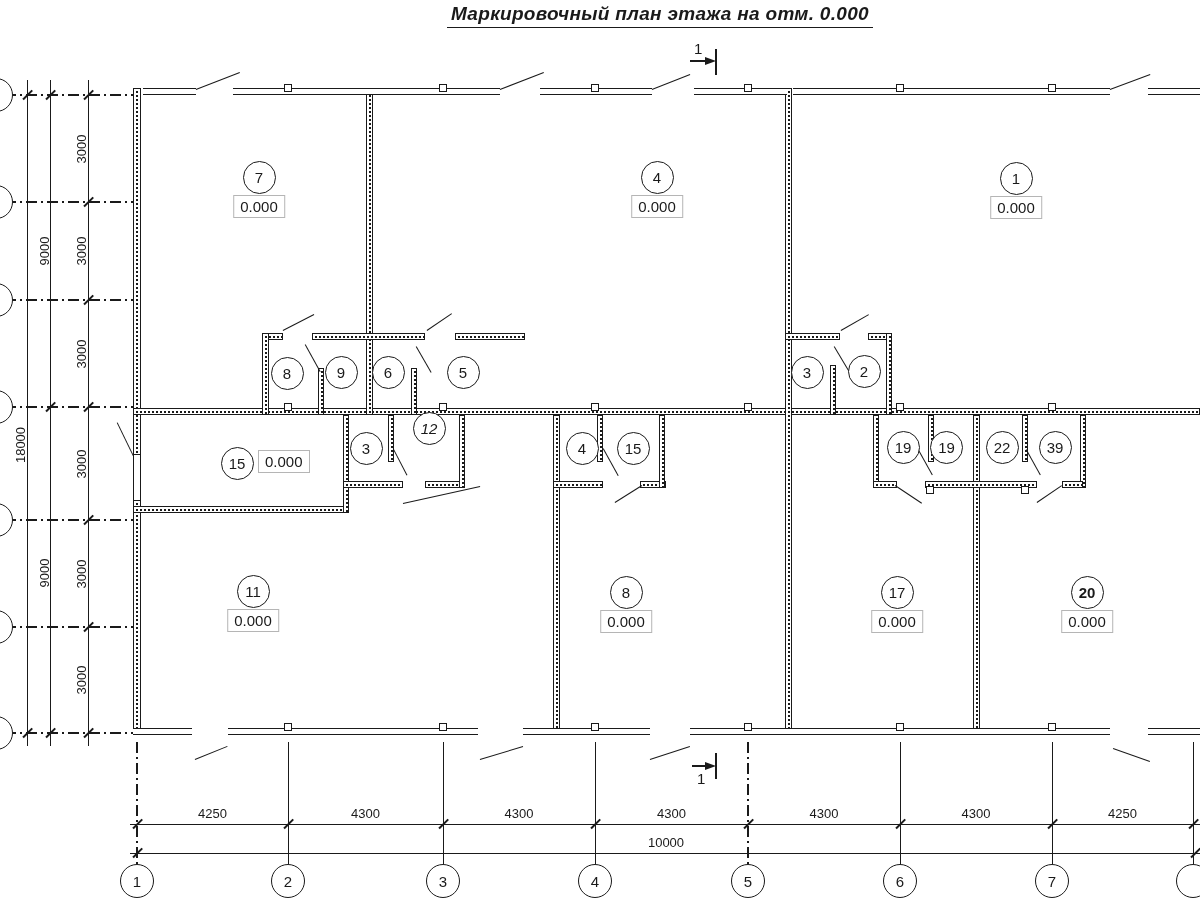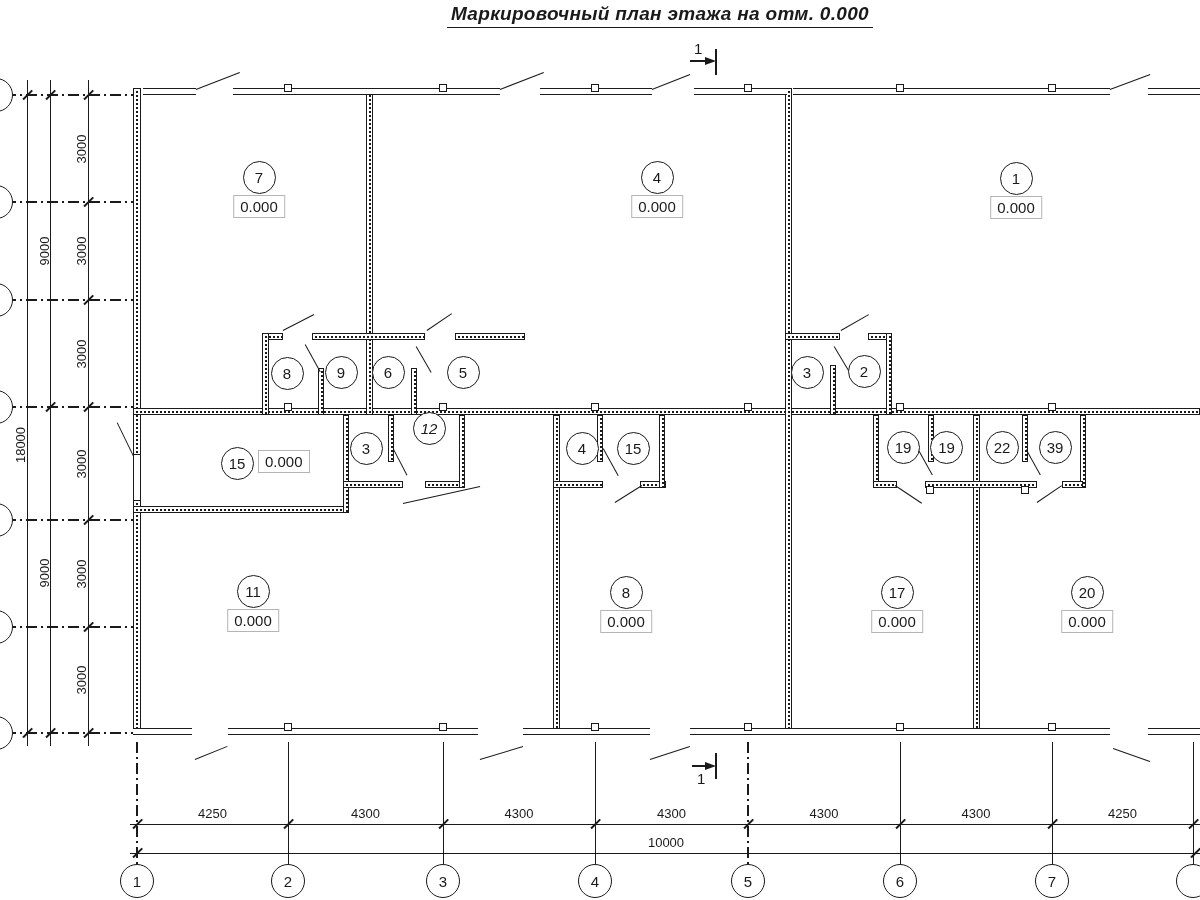--- a/index.html
+++ b/index.html
@@ -236,15 +236,15 @@
     <div class="circle" style="left: 886.5px; top: 430.5px;">19</div>
     <div class="circle" style="left: 930px; top: 430.5px; text-align: right;">19</div>
     <div class="circle" style="left: 985.5px; top: 430.5px;">22</div>
     <div class="circle" style="left: 1038.5px; top: 430.5px;">39</div>
     <div class="circle" style="left: 236.5px; top: 574.5px;">11</div>
     <div class="elev" style="left: 253px; top: 609px;">0.000</div>
     <div class="circle" style="left: 609.5px; top: 575.5px;">8</div>
     <div class="elev" style="left: 626px; top: 610px;">0.000</div>
     <div class="circle" style="left: 880.5px; top: 575.5px;">17</div>
     <div class="elev" style="left: 897px; top: 610px;">0.000</div>
-    <div class="circle" style="left: 1070.5px; top: 575.5px;">20</div>
+    <div class="circle" style="left: 1070.5px; top: 575.5px; font-weight: bold;">20</div>
     <div class="elev" style="left: 1087px; top: 610px;">0.000</div>
   </div>
 
 </body></html>

